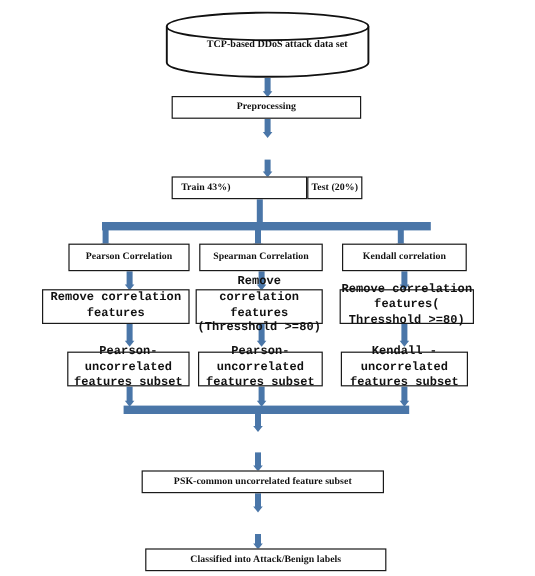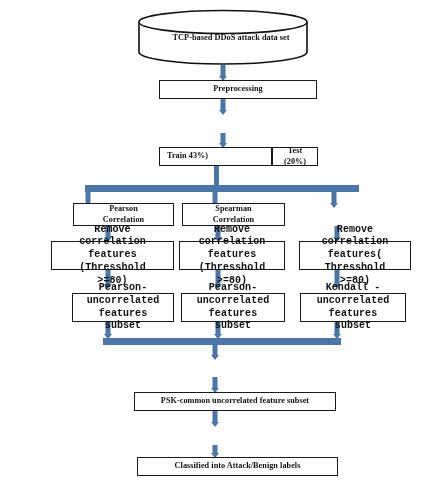--- a/index.html
+++ b/index.html
@@ -27,23 +27,22 @@
     background: #ffffff;
     display: flex;
     align-items: center;
     justify-content: center;
     text-align: center;
     font-weight: bold;
     font-size: 8.2px;
     line-height: 1.28;
     color: #111111;
     letter-spacing: 0.05px;
-    padding: 1px 18px;
+    padding: 1px 0;
     z-index: 3;
-    margin-left: 16px;
   }
   .node.small { font-size: 10px; font-family: Liberation Mono, monospace; }
   .node.left-align {
     justify-content: flex-start;
     text-align: left;
     padding-left: 7px;
   }
   
   .cylinder {
     position: absolute;
@@ -153,38 +152,40 @@
     <div class="stem" style="height:14px;"></div>
     <div class="head"></div>
   </div>
 
   <div class="node" style="left:57px; top:203px; width:101px; height:23px;">
     <span>Pearson  Correlation</span>
   </div>
   <div class="node" style="left:166px; top:203px; width:103px; height:23px;">
     <span>Spearman Correlation</span>
   </div>
+  <div class="node" style="left:285px; top:203px; width:104px; height:23px;">
+    <span>Kendall correlation</span>
+  </div>
 
   <div class="arrow" style="left:99px; top:226px; width:18px; height:16px;">
     <div class="stem" style="height:12px;"></div>
     <div class="head"></div>
   </div>
   <div class="arrow" style="left:209px; top:226px; width:18px; height:16px;">
     <div class="stem" style="height:12px;"></div>
     <div class="head"></div>
   </div>
   <div class="arrow" style="left:328px; top:226px; width:18px; height:16px;">
     <div class="stem" style="height:12px;"></div>
     <div class="head"></div>
   </div>
 
   <div class="node small" style="left:35px; top:241px; width:123px; height:29px;">
     <div>
       <div>Remove correlation features</div>
-      <div>(Thresshold &gt;=80)</div>
     </div>
   </div>
   <div class="node small" style="left:163px; top:241px; width:106px; height:29px;">
     <div>
       <div>Remove correlation</div>
       <div>features (Thresshold &gt;=80)</div>
     </div>
   </div>
   <div class="node small" style="left:283px; top:241px; width:112px; height:29px;">
     <div>

